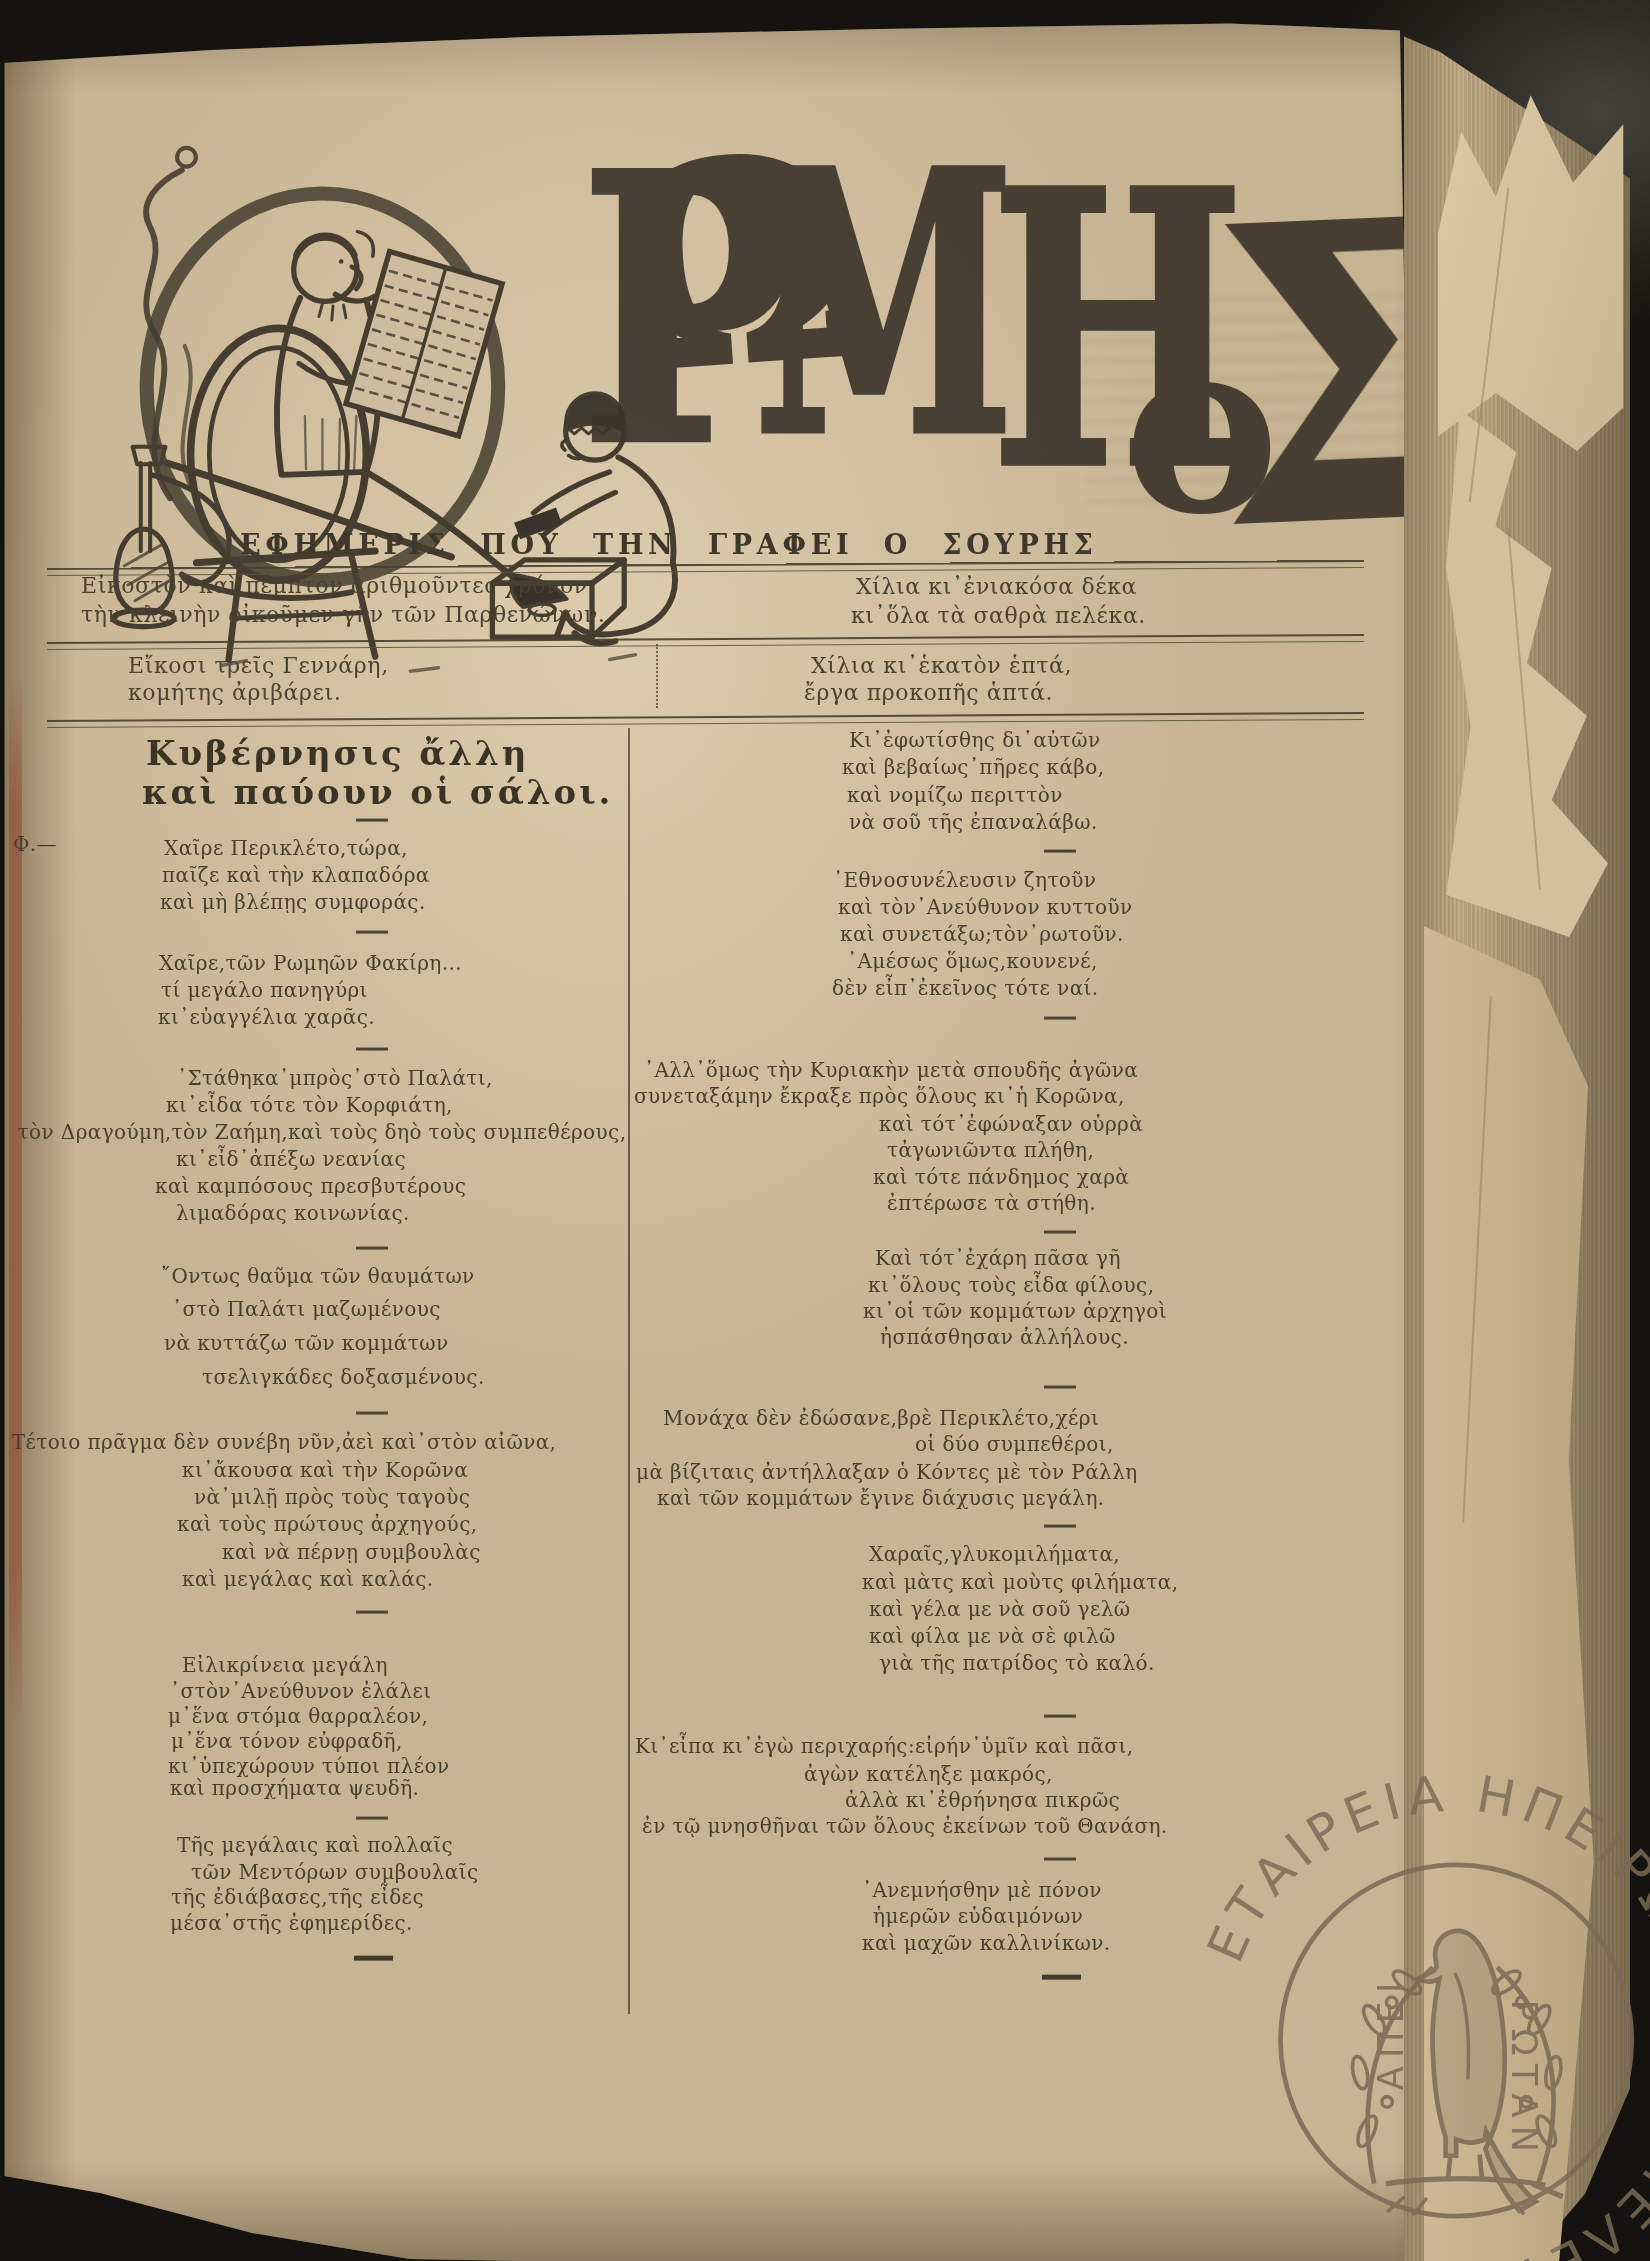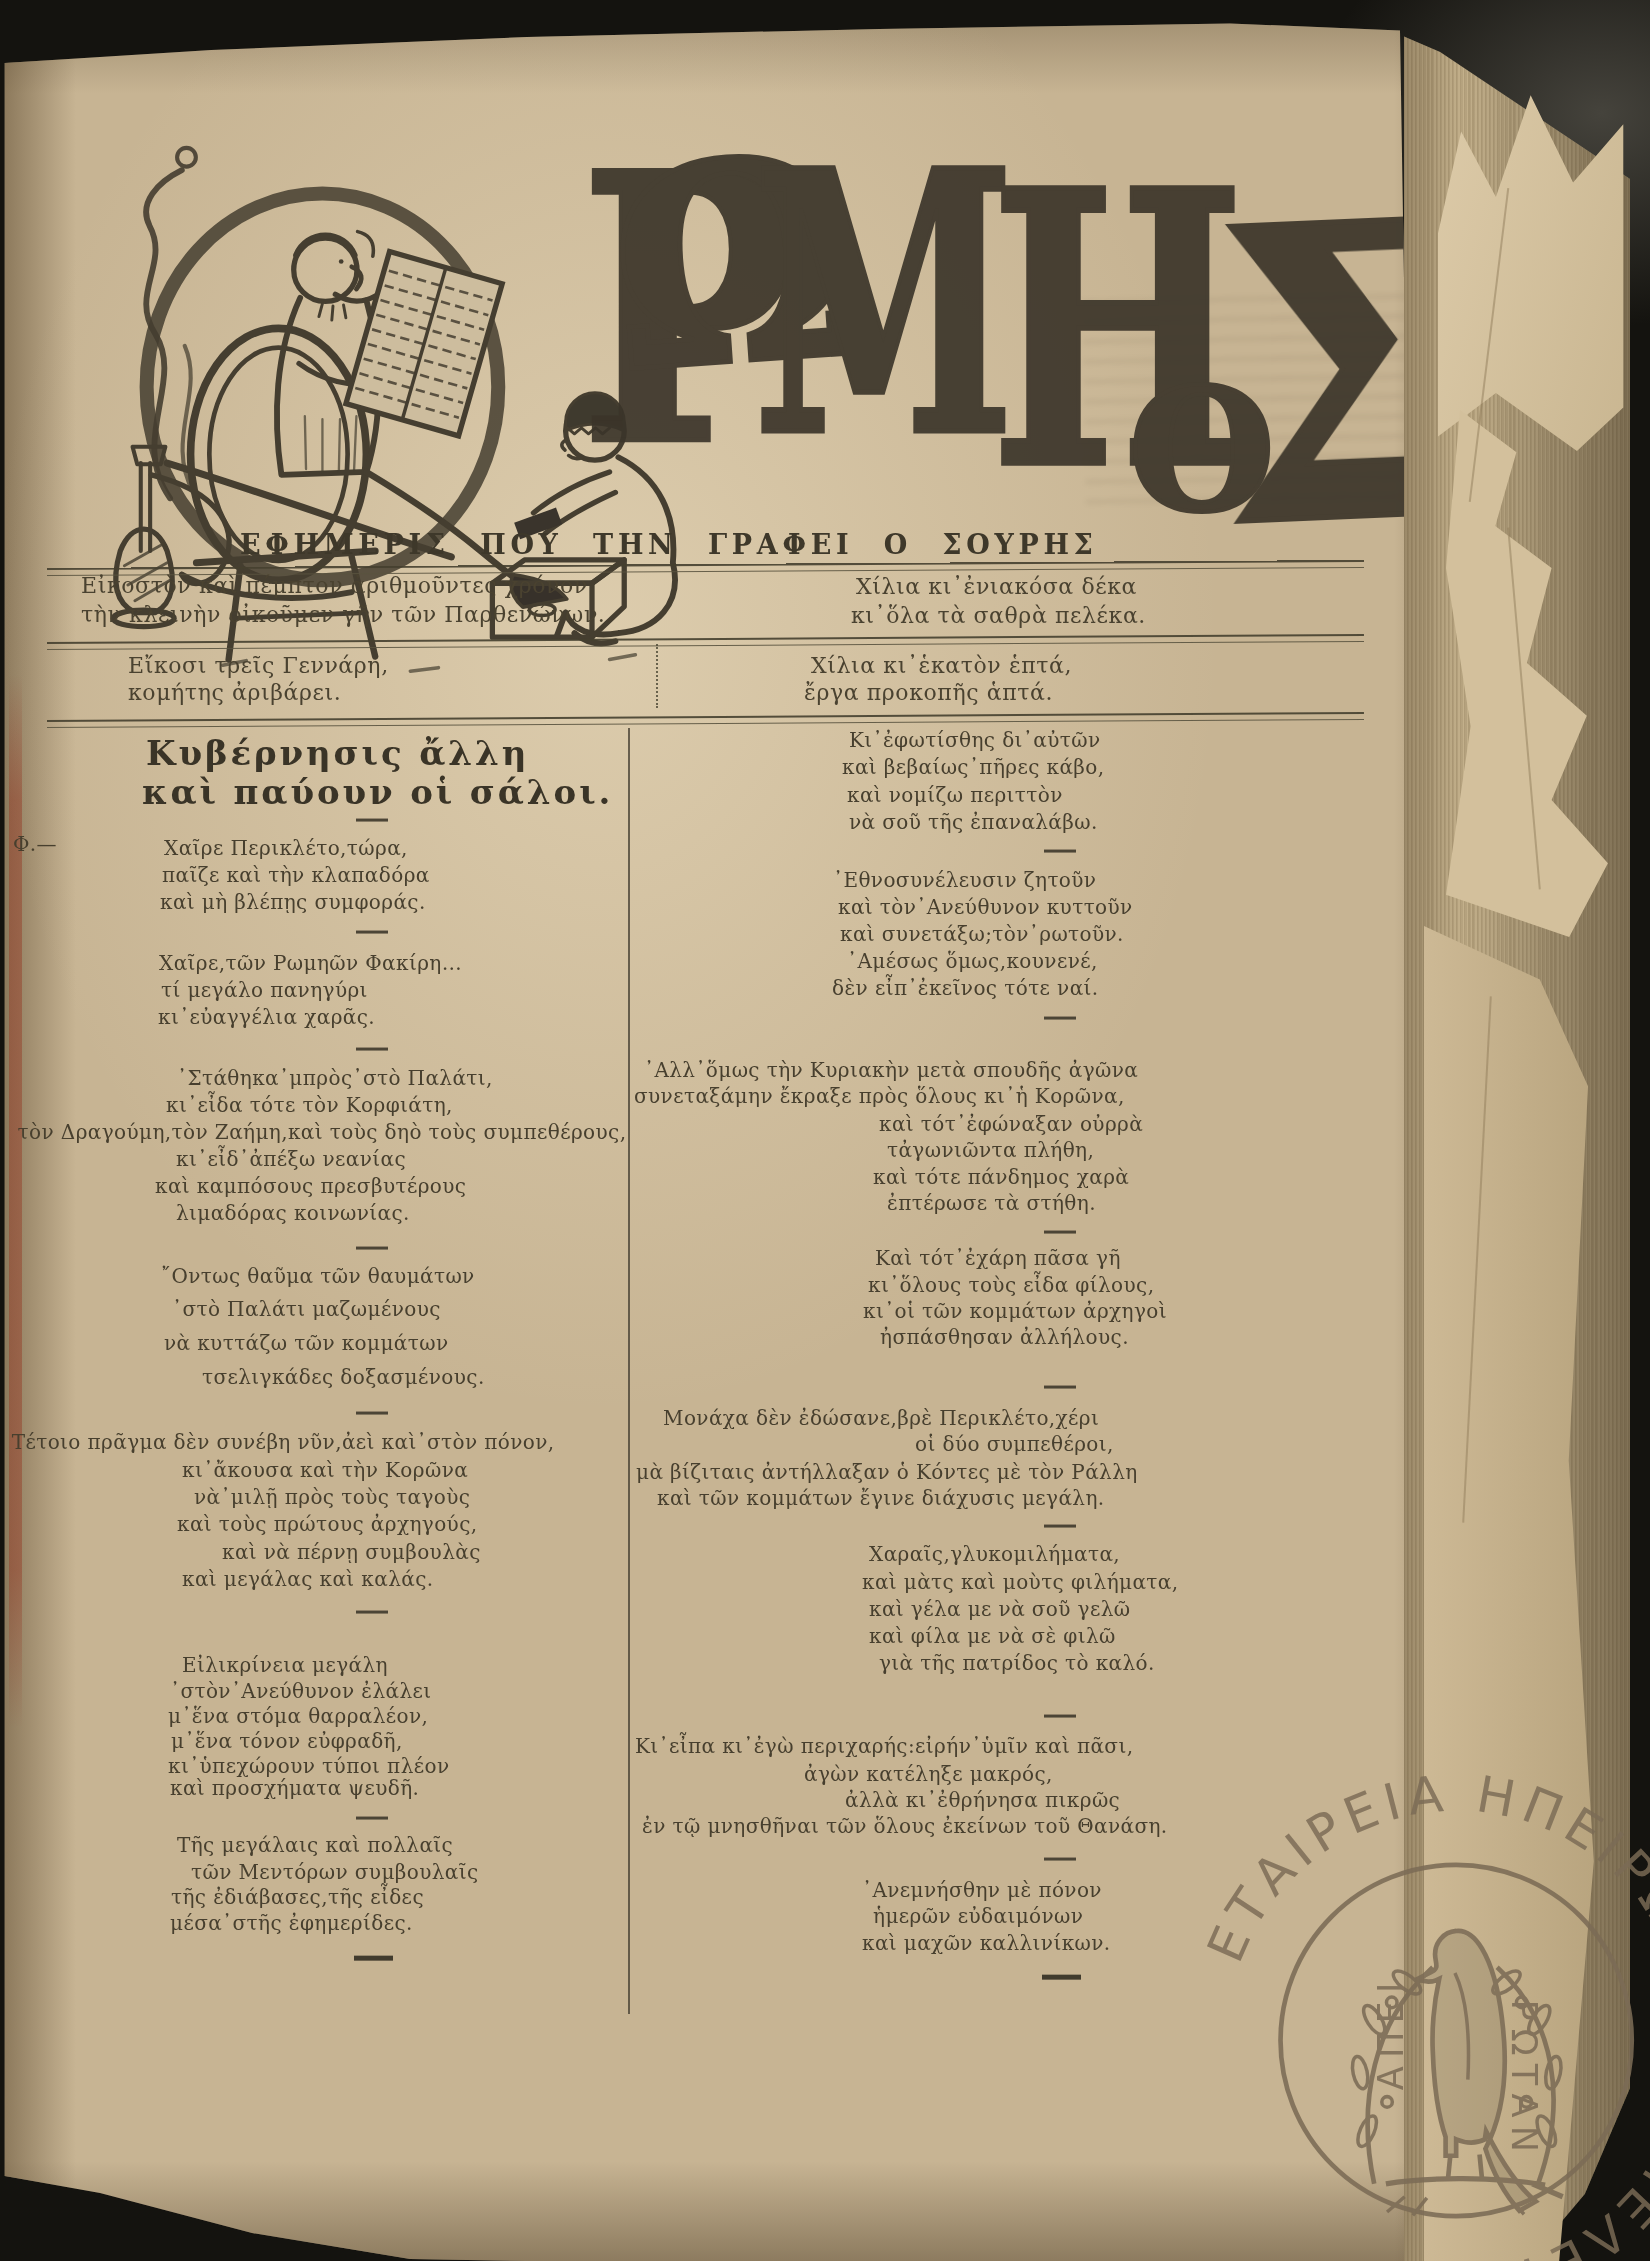--- a/index.html
+++ b/index.html
@@ -189,21 +189,21 @@
         <div class="pline" style="left: 17.6px; top: 1132px;">τὸν Δραγούμη,τὸν Ζαήμη,καὶ τοὺς δηὸ τοὺς συμπεθέρους,</div>
         <div class="pline" style="left: 176px; top: 1159px;">κι᾽εἶδ᾽ἀπέξω νεανίας</div>
         <div class="pline" style="left: 155px; top: 1186px;">καὶ καμπόσους πρεσβυτέρους</div>
         <div class="pline" style="left: 176px; top: 1213px;">λιμαδόρας κοινωνίας.</div>
         <div class="dash" style="left: 356px; top: 1248px;"></div>
         <div class="pline" style="left: 161px; top: 1276px;">῎Οντως θαῦμα τῶν θαυμάτων</div>
         <div class="pline" style="left: 172px; top: 1309px;">᾽στὸ Παλάτι μαζωμένους</div>
         <div class="pline" style="left: 164px; top: 1343px;">νὰ κυττάζω τῶν κομμάτων</div>
         <div class="pline" style="left: 176px; top: 1377px; margin-left: 26px;">τσελιγκάδες δοξασμένους.</div>
         <div class="dash" style="left: 356px; top: 1413px;"></div>
-        <div class="pline" style="left: 11.7px; top: 1442px;">Τέτοιο πρᾶγμα δὲν συνέβη νῦν,ἀεὶ καὶ᾽στὸν πόνον,</div>
+        <div class="pline" style="left: 11.7px; top: 1442px;">Τέτοιο πρᾶγμα δὲν συνέβη νῦν,ἀεὶ καὶ᾽στὸν αἰῶνα,</div>
         <div class="pline" style="left: 182px; top: 1470px;">κι᾽ἄκουσα καὶ τὴν Κορῶνα</div>
         <div class="pline" style="left: 194px; top: 1497px;">νὰ᾽μιλῇ πρὸς τοὺς ταγοὺς</div>
         <div class="pline" style="left: 177px; top: 1524px;">καὶ τοὺς πρώτους ἀρχηγούς,</div>
         <div class="pline" style="left: 183px; top: 1552px; margin-left: 39px;">καὶ νὰ πέρνῃ συμβουλὰς</div>
         <div class="pline" style="left: 182px; top: 1579px;">καὶ μεγάλας καὶ καλάς.</div>
         <div class="dash" style="left: 356px; top: 1612px;"></div>
         <div class="pline" style="left: 182px; top: 1665px;">Εἰλικρίνεια μεγάλη</div>
         <div class="pline" style="left: 170px; top: 1691px;">᾽στὸν᾽Ανεύθυνον ἐλάλει</div>
         <div class="pline" style="left: 168px; top: 1716px;">μ᾽ἕνα στόμα θαρραλέον,</div>
         <div class="pline" style="left: 171px; top: 1741px;">μ᾽ἕνα τόνον εὐφραδῆ,</div>

